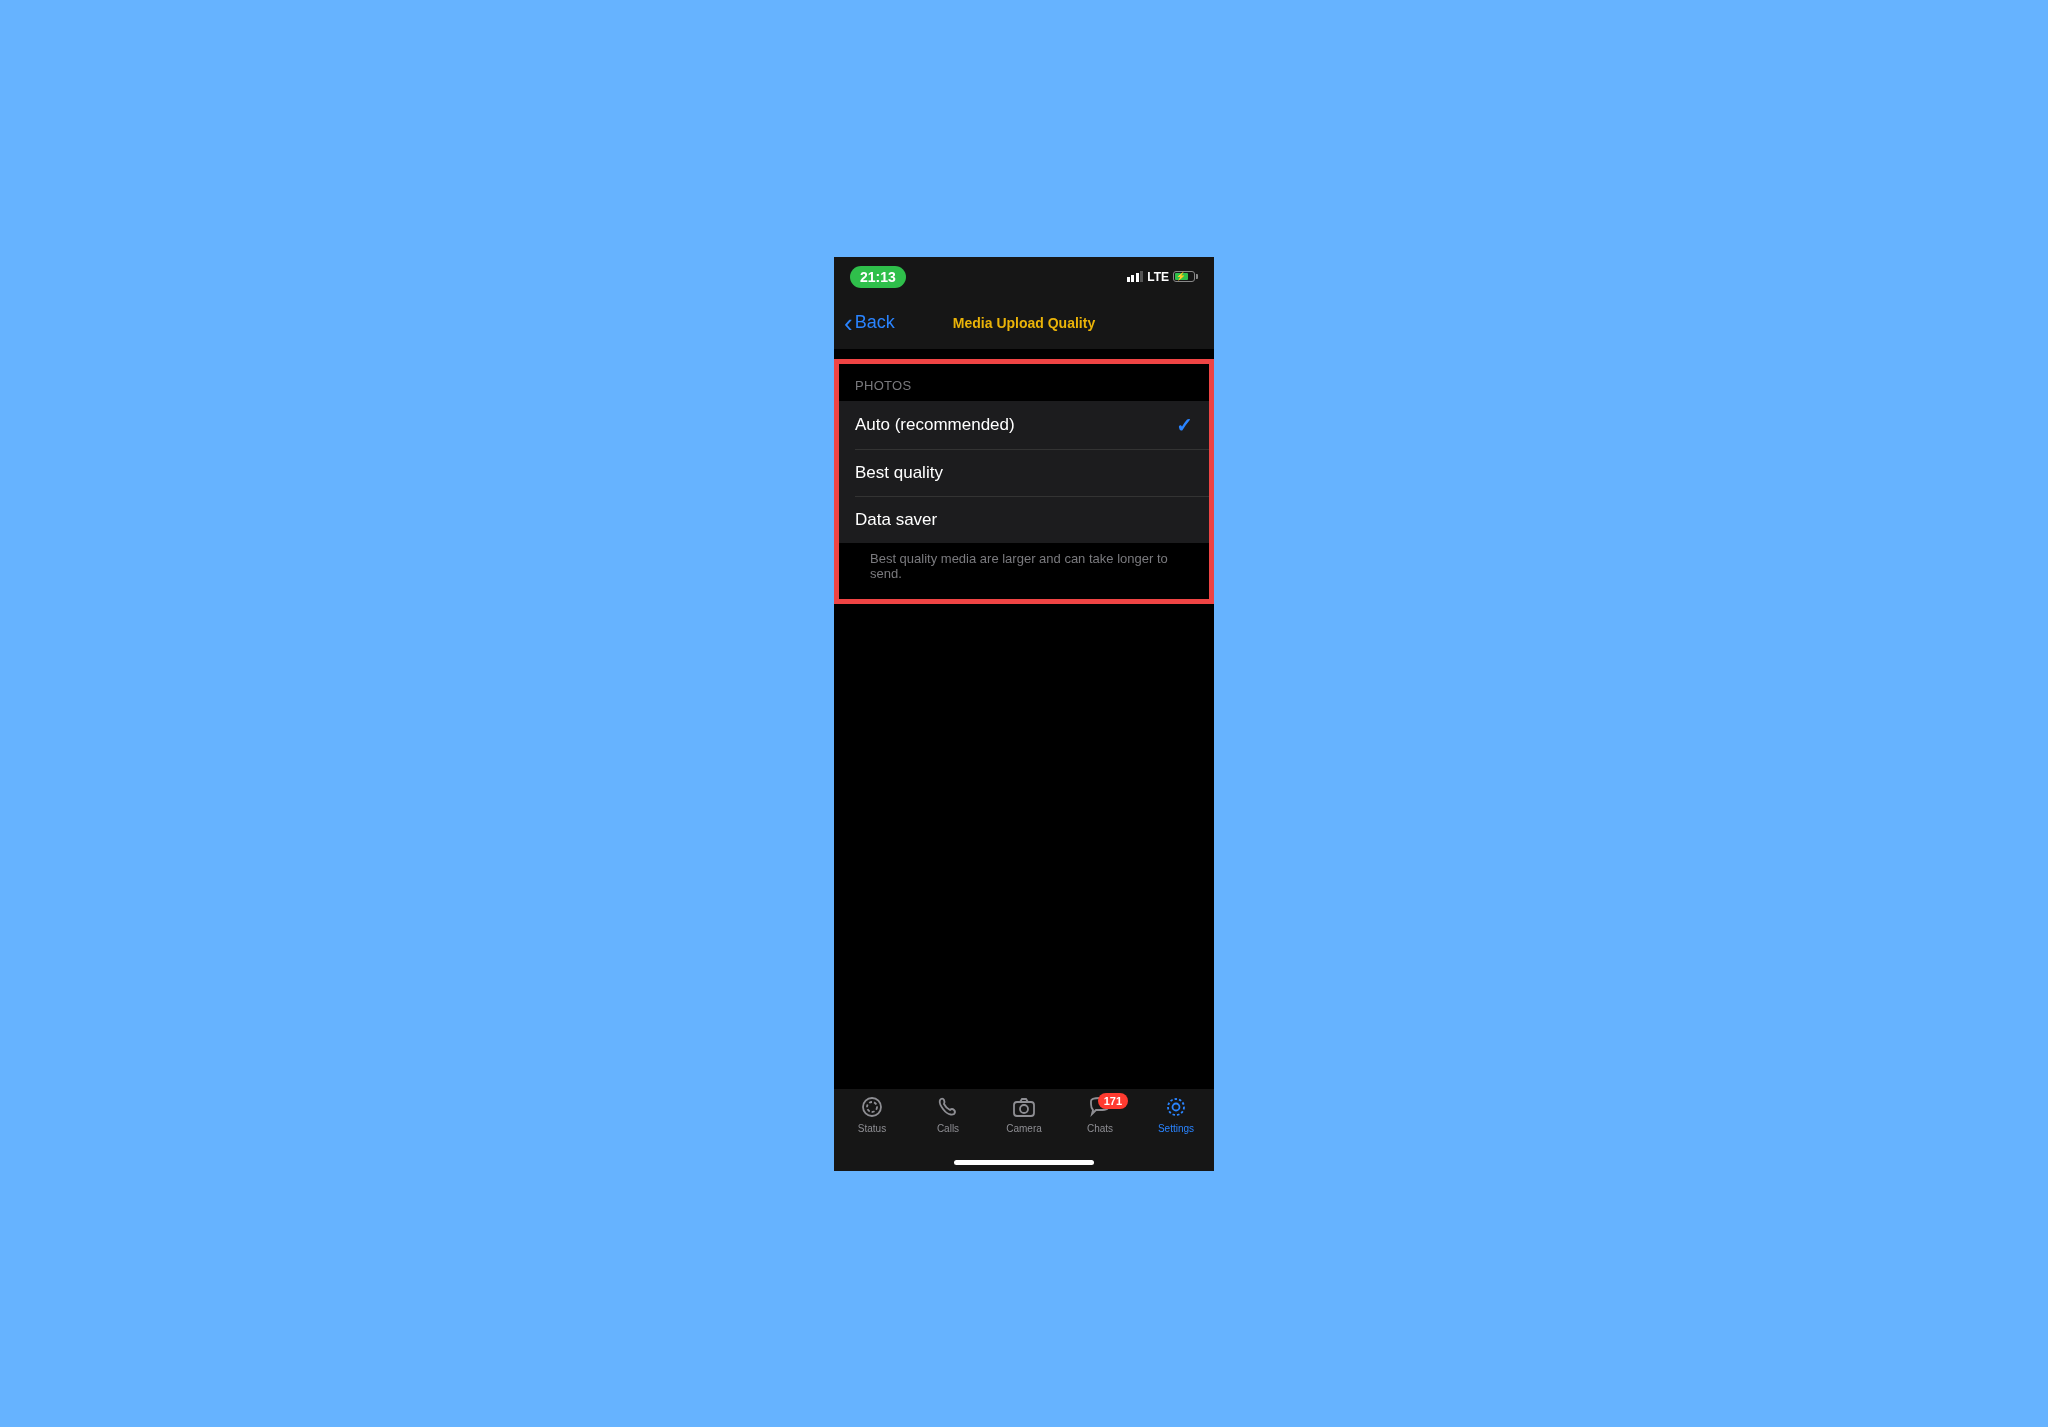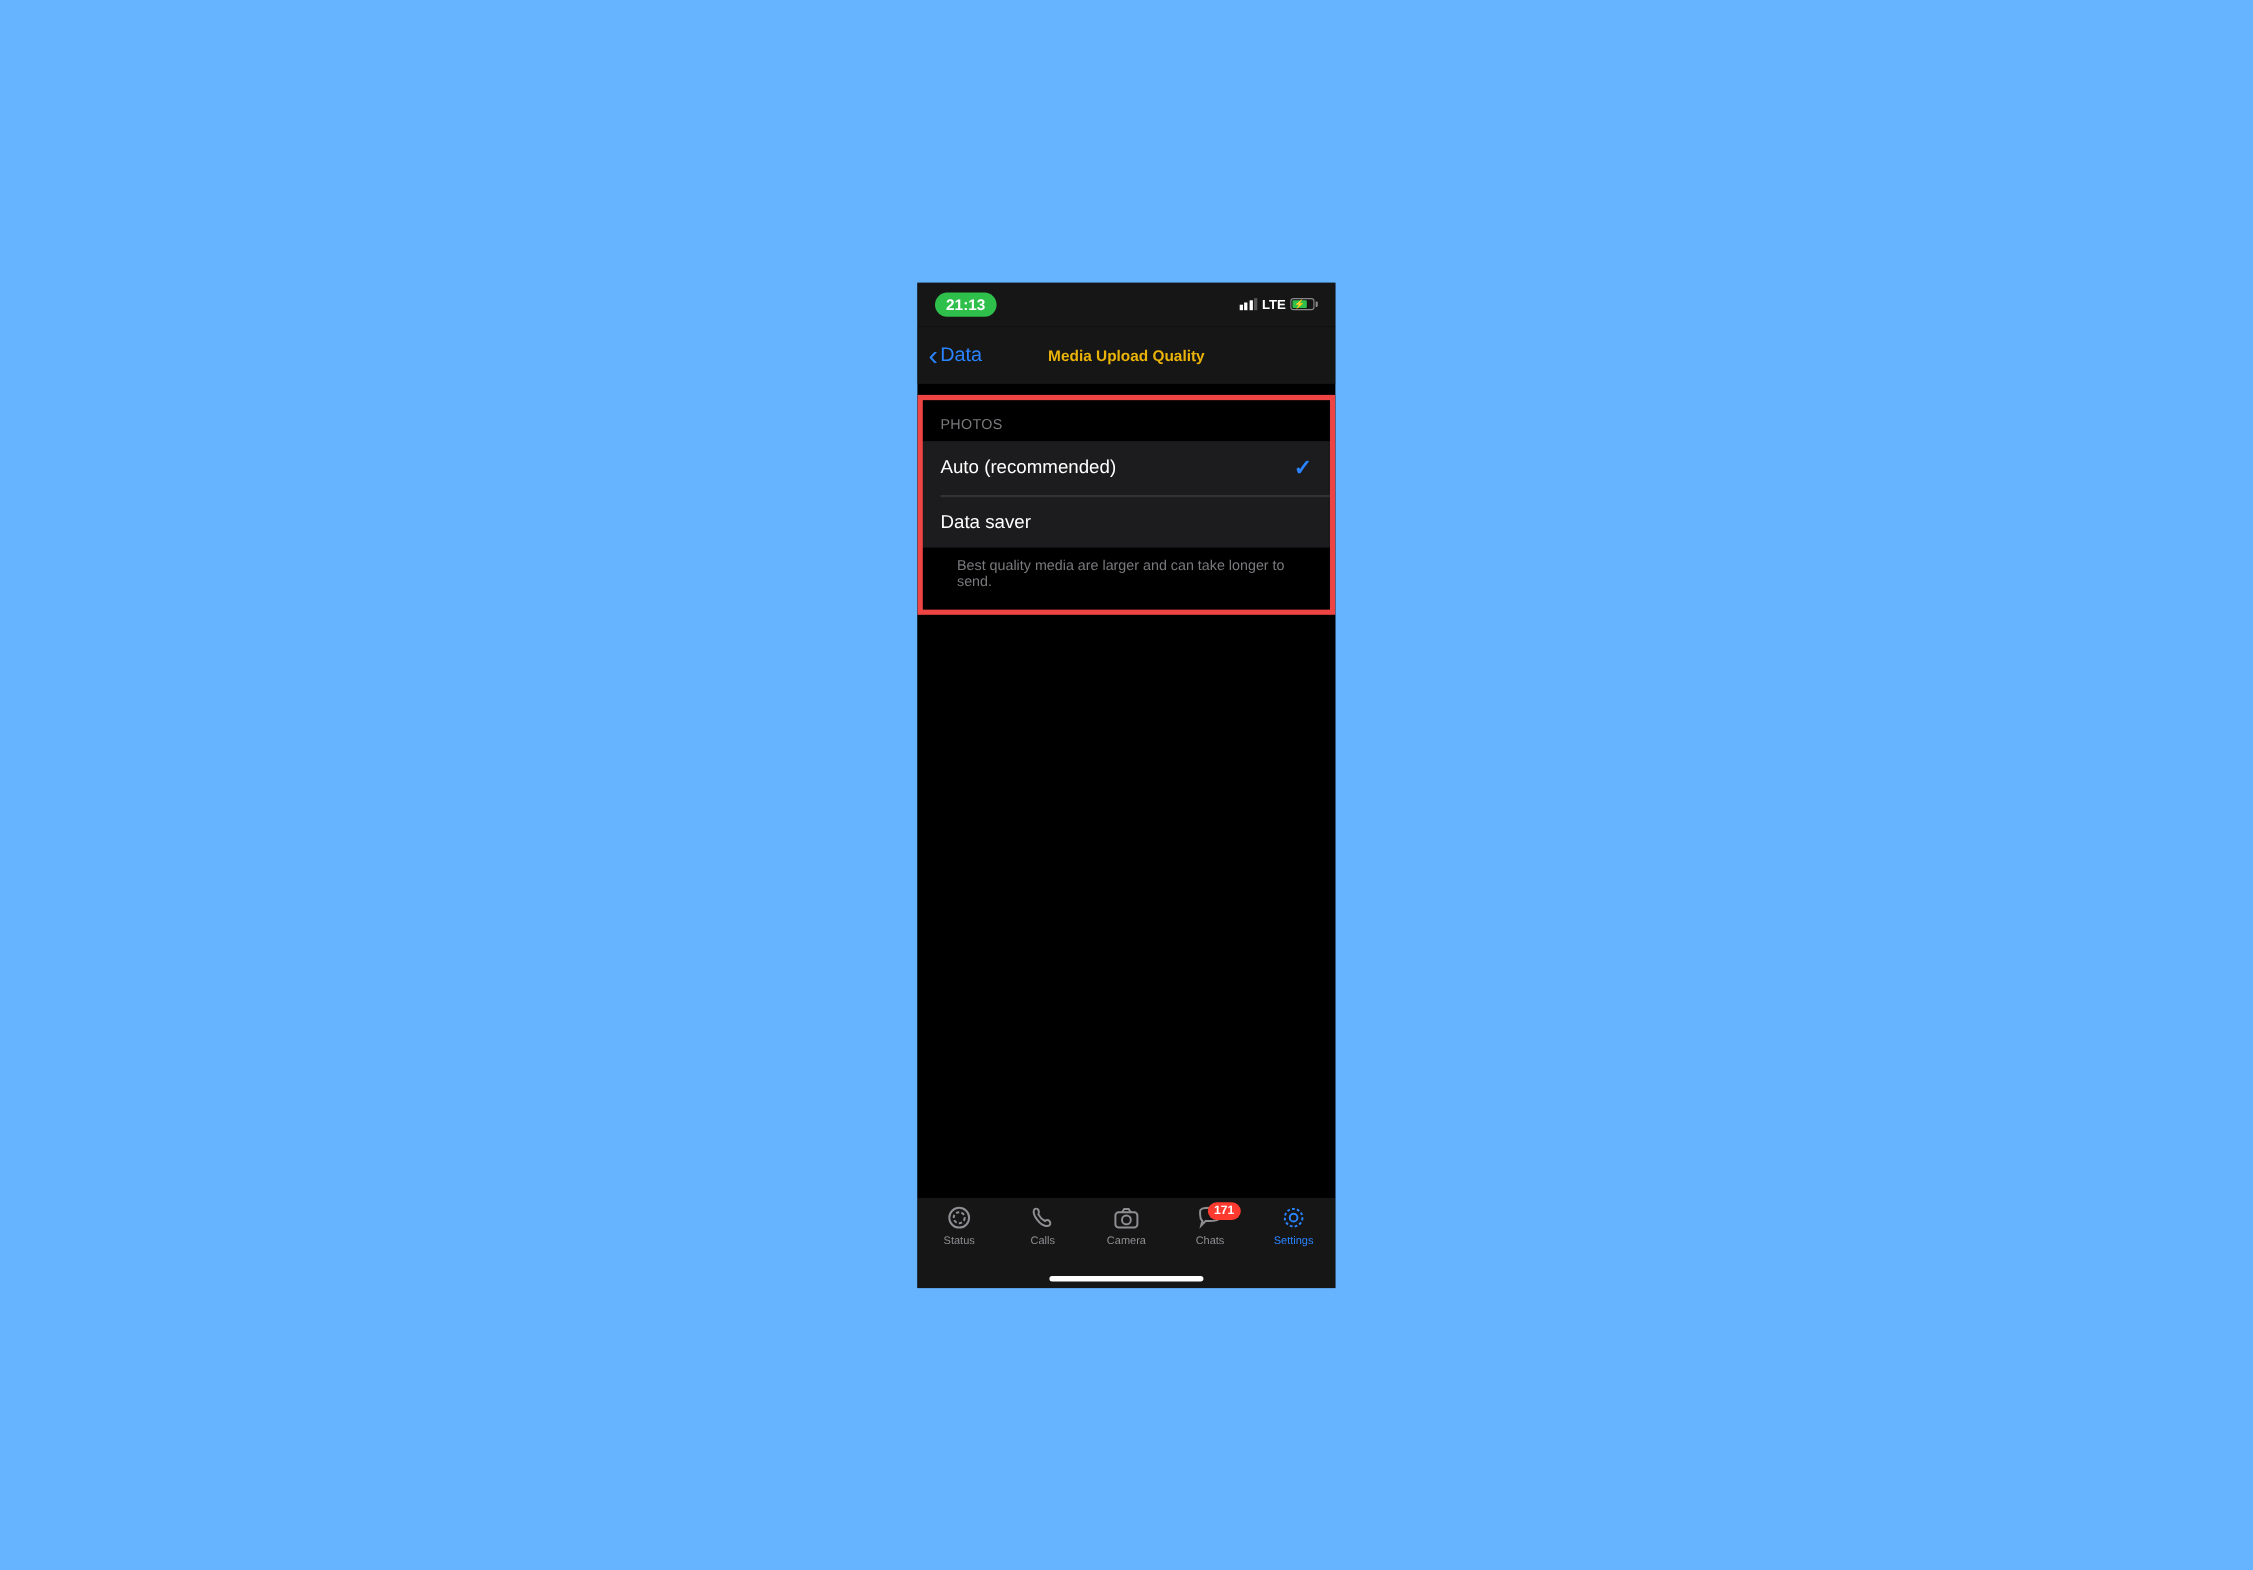--- a/index.html
+++ b/index.html
@@ -228,33 +228,36 @@
             </span>
           </span>
         <span class="battery-tip"></span>
       </span>
     </div>
   </div>
 
   <div class="nav-header">
     <div class="back-btn">
       <span class="back-chevron">‹</span>
-      <span>Data</span>
+      <span>Back</span>
     </div>
     <div class="nav-title">Media Upload Quality</div>
   </div>
 
   <div class="highlight">
     <div class="section-header">PHOTOS</div>
     <div class="list">
       <div class="row">
         <span>Auto (recommended)</span>
         <span class="check">✓</span>
       </div>
       <div class="sep"></div>
+      <div class="row">
+        <span>Best quality</span>
+      </div>
       <div class="sep"></div>
       <div class="row">
         <span>Data saver</span>
       </div>
     </div>
     <div class="footer-note">Best quality media are larger and can take longer to send.</div>
   </div>
 
   <div class="spacer"></div>
 

